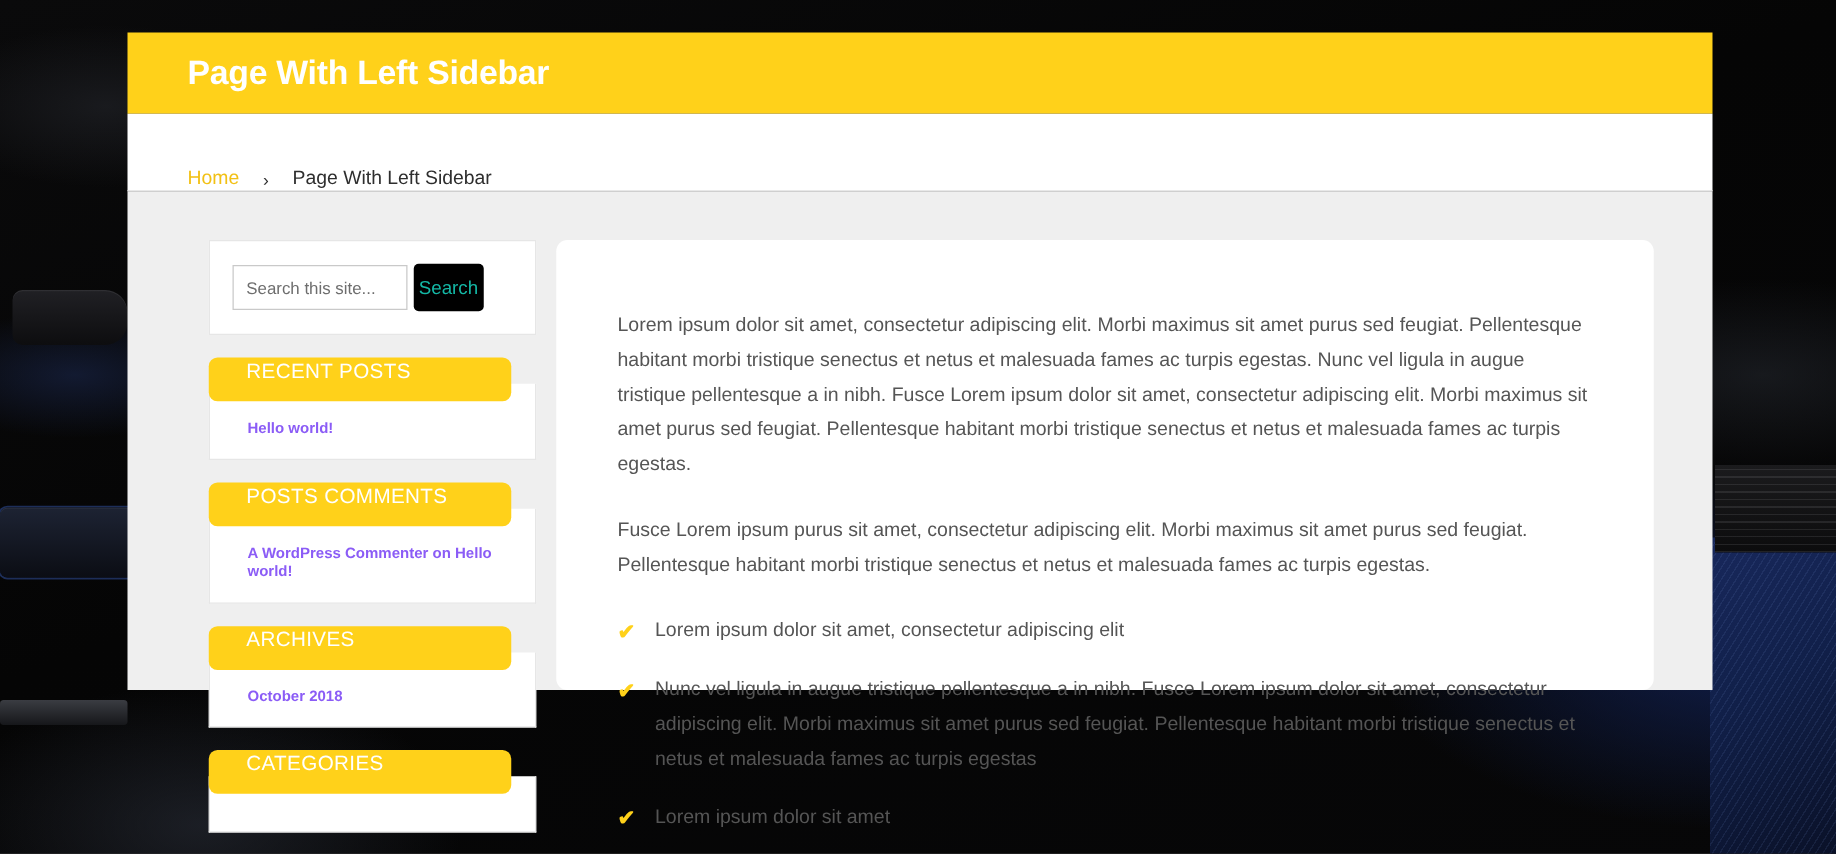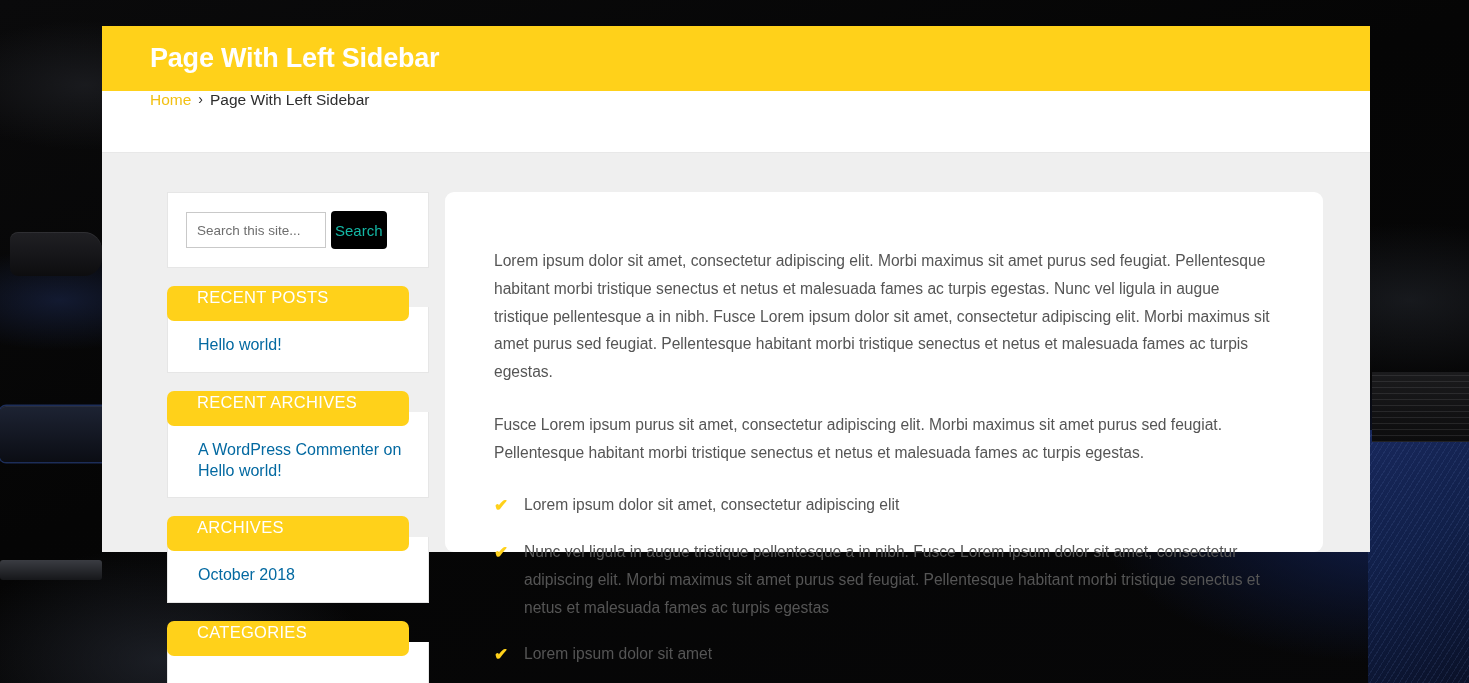--- a/index.html
+++ b/index.html
@@ -99,23 +99,24 @@
     color: #ffffff;
     letter-spacing: -0.2px;
   }
 
   
   #breadcrumb-bar {
     height: 62px;
     background: #ffffff;
     border-bottom: 1px solid #e8e8e8;
     display: flex;
-    align-items: flex-start;
+    align-items: flex-end;
     padding-left: 48px;
     font-size: 15.5px;
+    gap: 12px;
   }
   #breadcrumb-home {
     color: #f2c014;
     text-decoration: none;
     cursor: pointer;
   }
   #breadcrumb-separator {
     color: #2e2e2e;
     margin: 0 7px;
     font-size: 14px;
@@ -190,24 +191,25 @@
   .widget-body {
     position: relative;
     margin-top: -14px;
     padding: 28px 18px 16px 30px;
     background: #ffffff;
     border: 1px solid #e6e6e6;
     border-top: none;
     z-index: 1;
   }
   .widget-item {
-    font-size: 16px;
-    color: #0369a1;
+    font-size: 12px;
+    color: #8b5cf6;
     line-height: 1.3;
     cursor: pointer;
+    font-weight: bold;
   }
 
   
   #main-card {
     flex: 1;
     background: #ffffff;
     border-radius: 9px;
     padding: 55px 48px 52px 49px;
     min-width: 0;
   }
@@ -269,21 +271,21 @@
         <div class="widget-header">
           <span class="widget-header-title">RECENT POSTS</span>
         </div>
         <div class="widget-body">
           <div class="widget-item">Hello world!</div>
         </div>
       </div>
 
       <div class="widget list-widget">
         <div class="widget-header">
-          <span class="widget-header-title">RECENT ARCHIVES</span>
+          <span class="widget-header-title">POSTS COMMENTS</span>
         </div>
         <div class="widget-body">
           <div class="widget-item">A WordPress Commenter on Hello world!</div>
         </div>
       </div>
 
       <div class="widget list-widget">
         <div class="widget-header">
           <span class="widget-header-title">ARCHIVES</span>
         </div>

